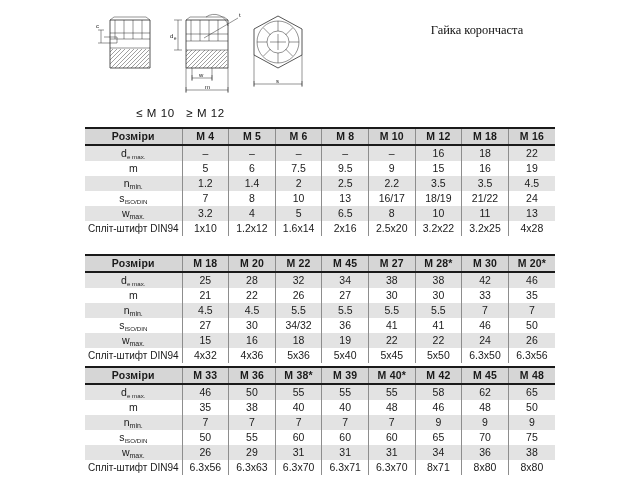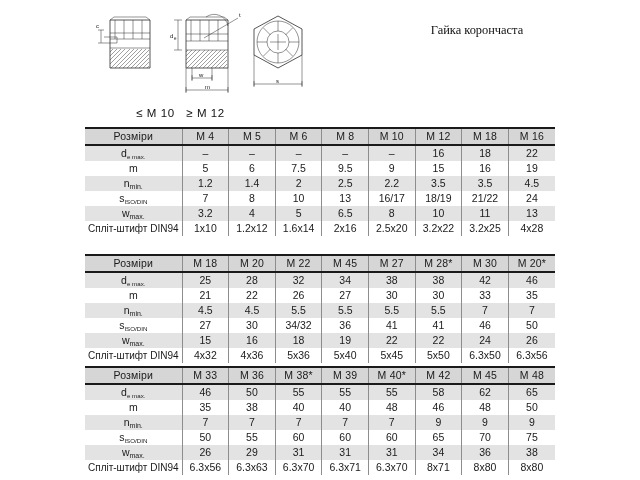--- a/index.html
+++ b/index.html
@@ -78,21 +78,21 @@
     font-weight: normal;
     line-height: 13px;
   }
   .tbl th:first-child, .tbl td:first-child {
     border-left: none;
   }
 
   
   .tbl thead th {
     background: #d6d6d6;
-    font-weight: normal;
+    font-weight: bold;
     font-size: 10.5px;
     border-top: 2px solid #1a1a1a;
     border-bottom: 2px solid #1a1a1a;
     letter-spacing: 0.2px;
     margin-top: 32px;
   }
   .tbl thead th.hdr-label {
     border-left: none;
   }
 

